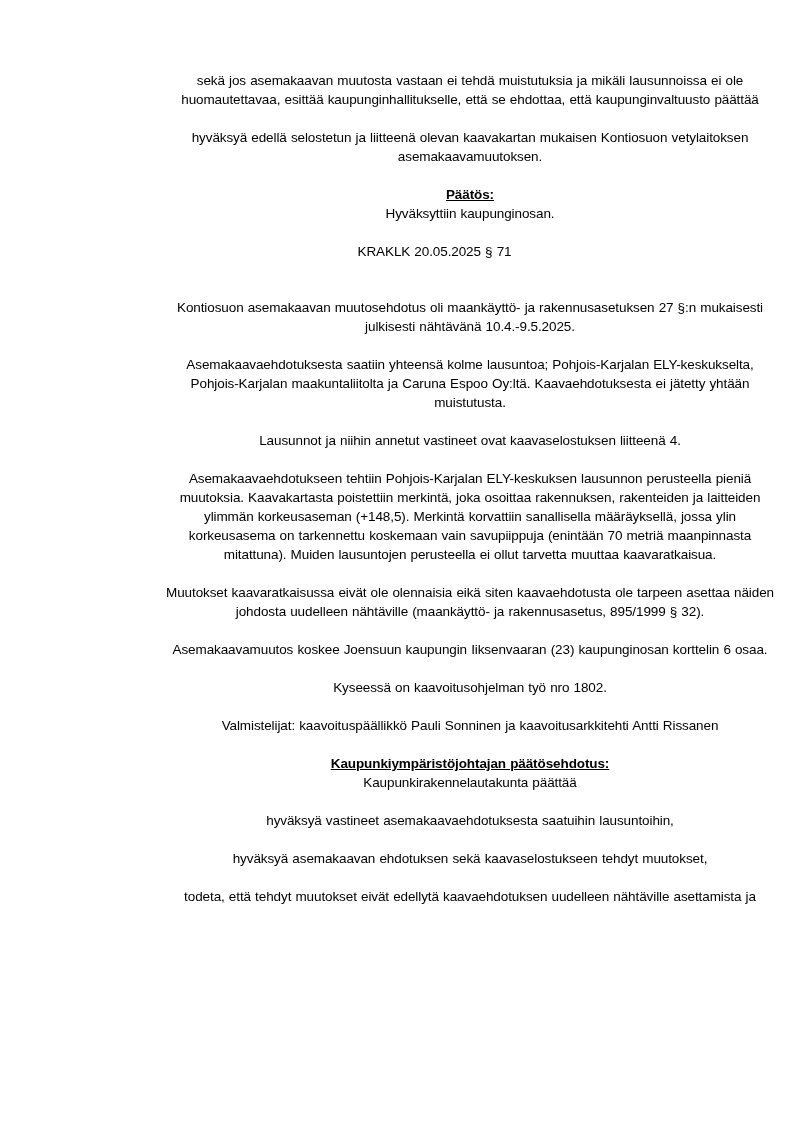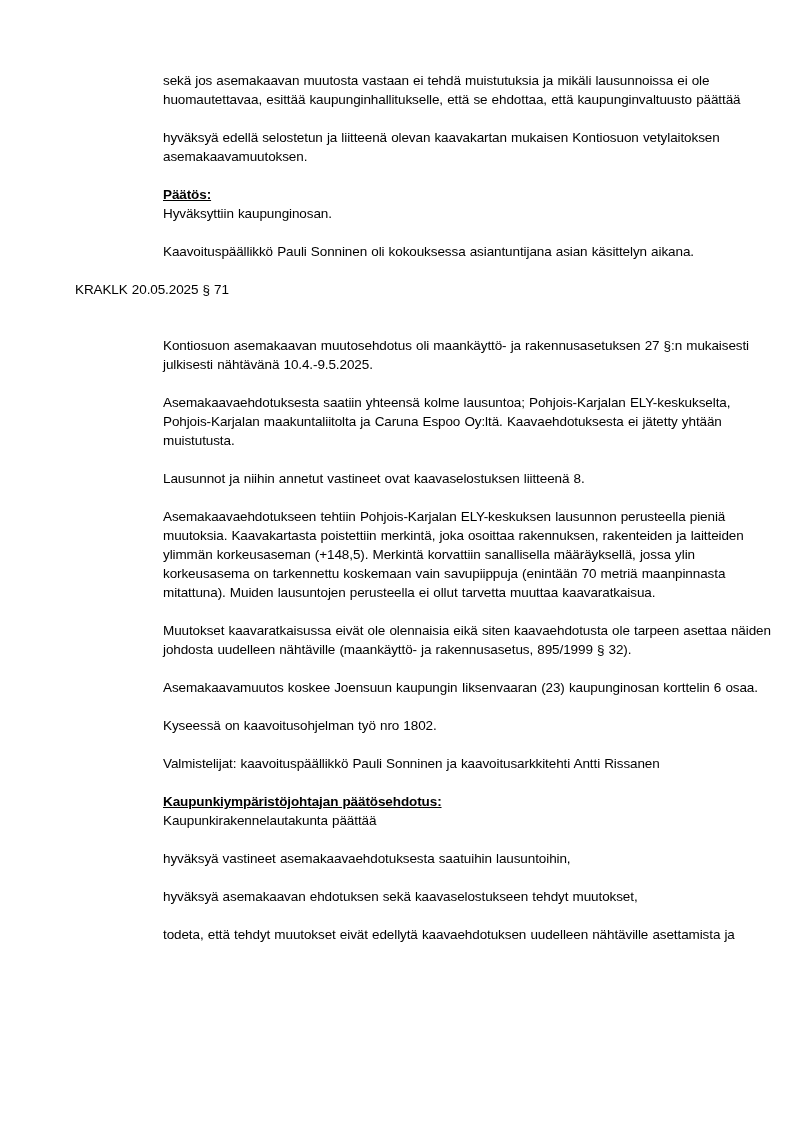--- a/index.html
+++ b/index.html
@@ -21,20 +21,21 @@
     padding-top: 71px;
   }
   .block {
     margin: 0 0 19px 163px;
     width: 614px;
     font-size: 13.5px;
     line-height: 19px;
     letter-spacing: -0.1px;
     word-spacing: 0.5px;
     white-space: pre-wrap;
+    text-align: center;
   }
   .block.heading {
     font-weight: 700;
     margin-bottom: 0;
     text-decoration: underline;
   }
   .block.margin-ref {
     margin-left: 75px;
     margin-bottom: 37px;
     width: auto;
@@ -46,29 +47,28 @@
 <div class="page">
   <div class="content">
 
     <div class="block">sekä jos asemakaavan muutosta vastaan ei tehdä muistutuksia ja mikäli lausunnoissa ei ole huomautettavaa, esittää kaupunginhallitukselle, että se ehdottaa, että kaupunginvaltuusto päättää</div>
 
     <div class="block">hyväksyä edellä selostetun ja liitteenä olevan kaavakartan mukaisen Kontiosuon vetylaitoksen asemakaavamuutoksen.</div>
 
     <div class="block heading">Päätös:</div>
     <div class="block">Hyväksyttiin kaupunginosan.</div>
 
-    <div class="block">Kaavoituspäällikkö Pauli Sonninen oli kokouksessa asiantuntijana asian käsittelyn aikana.</div>
 
     <div class="block margin-ref">KRAKLK 20.05.2025 § 71</div>
 
     <div class="block">Kontiosuon asemakaavan muutosehdotus oli maankäyttö- ja rakennusasetuksen 27 §:n mukaisesti julkisesti nähtävänä 10.4.-9.5.2025.</div>
 
     <div class="block">Asemakaavaehdotuksesta saatiin yhteensä kolme lausuntoa; Pohjois-Karjalan ELY-keskukselta, Pohjois-Karjalan maakuntaliitolta ja Caruna Espoo Oy:ltä. Kaavaehdotuksesta ei jätetty yhtään muistutusta.</div>
 
-    <div class="block">Lausunnot ja niihin annetut vastineet ovat kaavaselostuksen liitteenä 8.</div>
+    <div class="block">Lausunnot ja niihin annetut vastineet ovat kaavaselostuksen liitteenä 4.</div>
 
     <div class="block">Asemakaavaehdotukseen tehtiin Pohjois-Karjalan ELY-keskuksen lausunnon perusteella pieniä muutoksia. Kaavakartasta poistettiin merkintä, joka osoittaa rakennuksen, rakenteiden ja laitteiden ylimmän korkeusaseman (+148,5). Merkintä korvattiin sanallisella määräyksellä, jossa ylin korkeusasema on tarkennettu koskemaan vain savupiippuja (enintään 70 metriä maanpinnasta mitattuna). Muiden lausuntojen perusteella ei ollut tarvetta muuttaa kaavaratkaisua.</div>
 
     <div class="block">Muutokset kaavaratkaisussa eivät ole olennaisia eikä siten kaavaehdotusta ole tarpeen asettaa näiden johdosta uudelleen nähtäville (maankäyttö- ja rakennusasetus, 895/1999 § 32).</div>
 
     <div class="block">Asemakaavamuutos koskee Joensuun kaupungin Iiksenvaaran (23) kaupunginosan korttelin 6 osaa.</div>
 
     <div class="block">Kyseessä on kaavoitusohjelman työ nro 1802.</div>
 
     <div class="block">Valmistelijat: kaavoituspäällikkö Pauli Sonninen ja kaavoitusarkkitehti Antti Rissanen</div>

